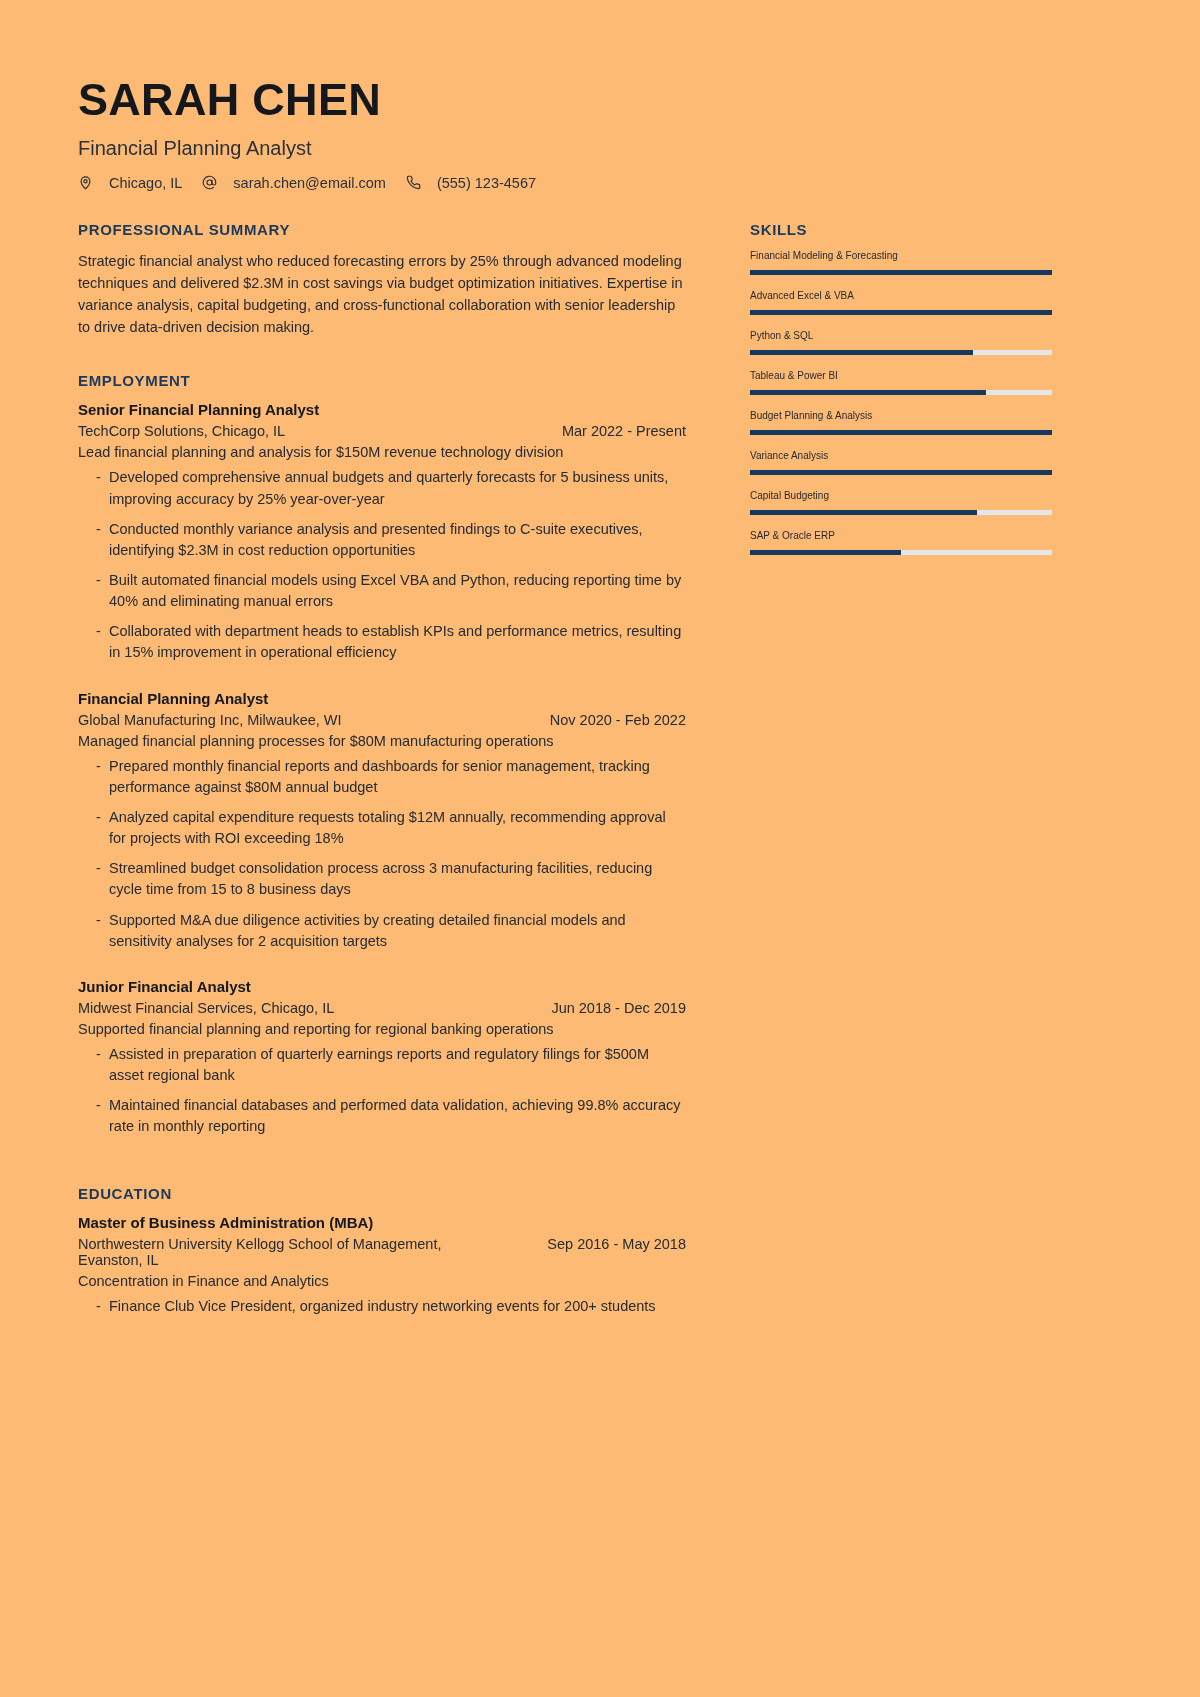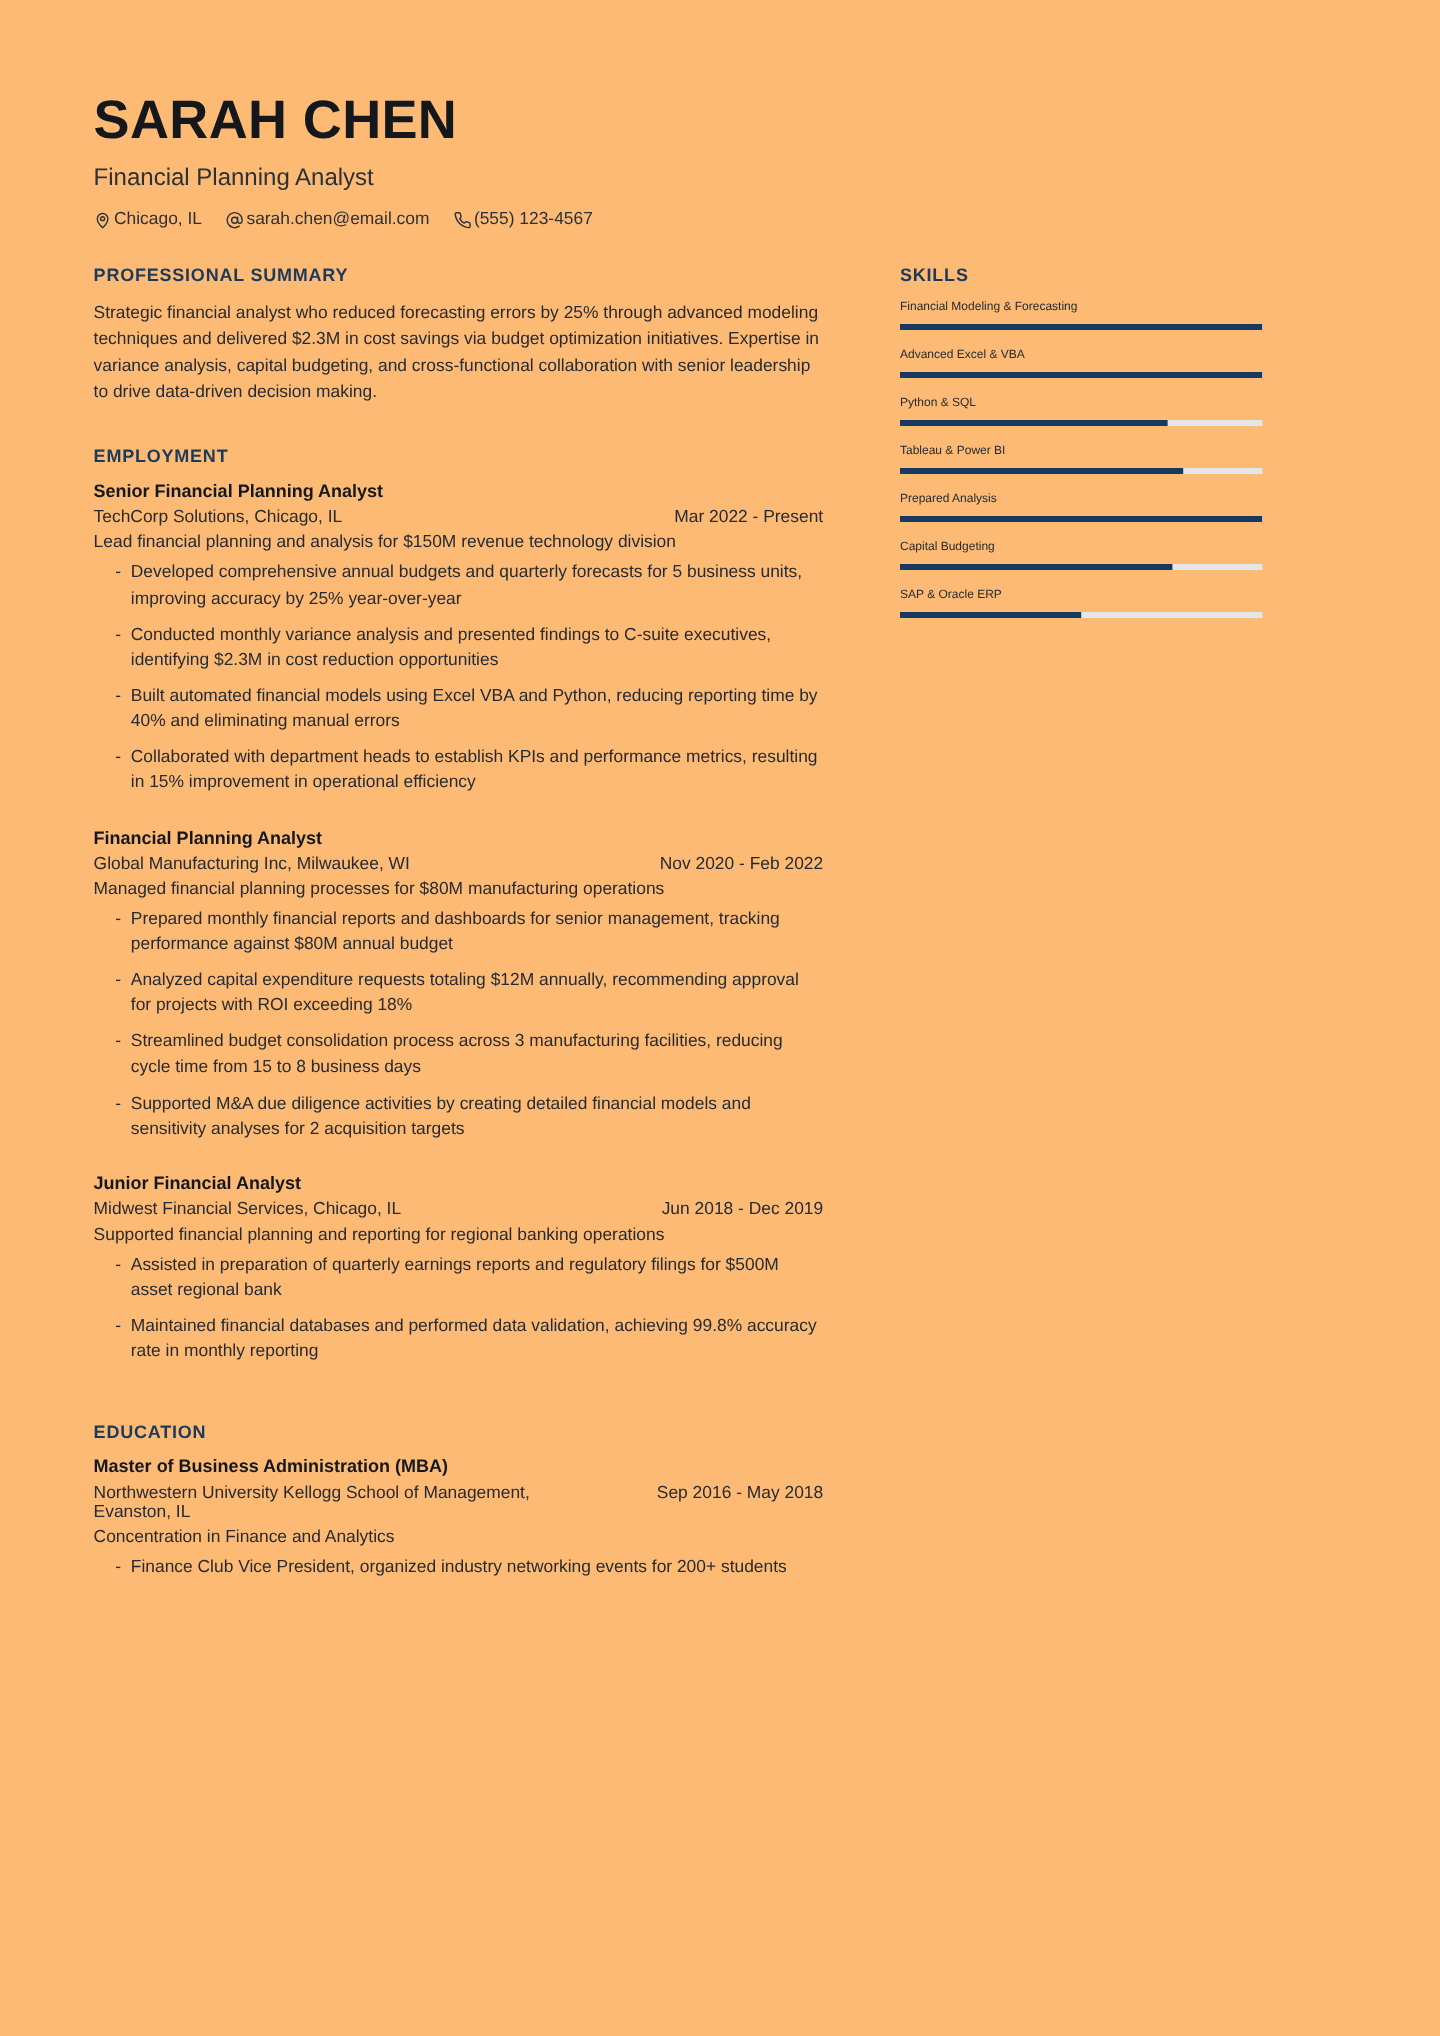--- a/index.html
+++ b/index.html
@@ -46,22 +46,22 @@
   .contact-row {
     display: flex;
     align-items: center;
     gap: 20px;
     font-size: 14.5px;
     color: #2b3138;
   }
 
   .contact-item {
     display: flex;
-    align-items: flex-end;
-    gap: 2px;
+    align-items: flex-start;
+    gap: 16px;
     white-space: nowrap;
   }
 
   .contact-item svg { display: block; flex: none; }
 
   
   .body-cols {
     display: flex;
     align-items: flex-start;
     gap: 64px;
@@ -307,23 +307,29 @@
           </div>
         </div>
 
         <div class="skill">
           <div class="skill-name">Tableau &amp; Power BI</div>
           <div class="skill-track">
             <div class="skill-fill" style="width: 78%;"></div>
           </div>
         </div>
 
-
-        <div class="skill">
-          <div class="skill-name">Prepared Analysis</div>
+        <div class="skill">
+          <div class="skill-name">Budget Planning &amp; Analysis</div>
+          <div class="skill-track">
+            <div class="skill-fill" style="width: 100%;"></div>
+          </div>
+        </div>
+
+        <div class="skill">
+          <div class="skill-name">Variance Analysis</div>
           <div class="skill-track">
             <div class="skill-fill" style="width: 100%;"></div>
           </div>
         </div>
 
         <div class="skill">
           <div class="skill-name">Capital Budgeting</div>
           <div class="skill-track">
             <div class="skill-fill" style="width: 75%;"></div>
           </div>

